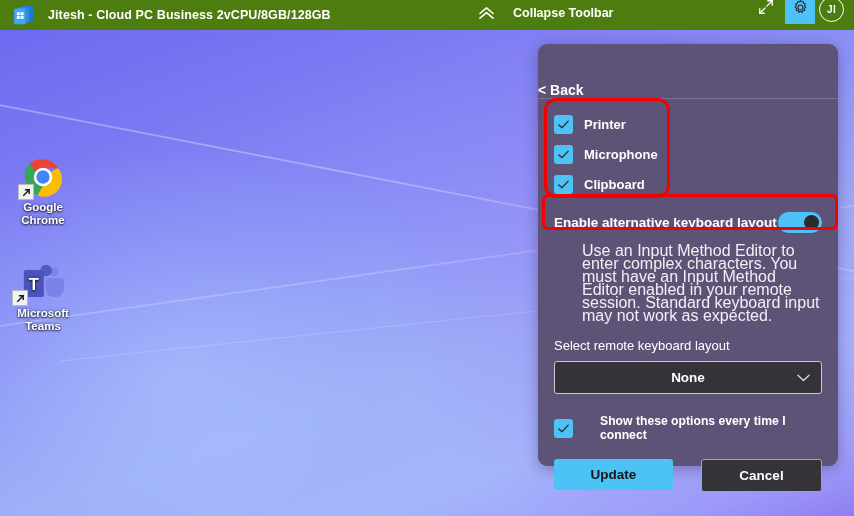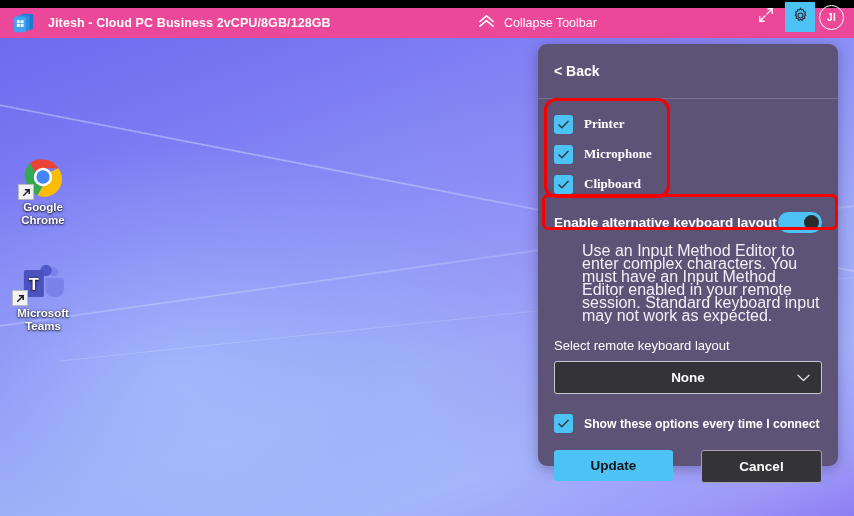--- a/index.html
+++ b/index.html
@@ -98,47 +98,46 @@
     justify-content: center;
     color: #222;
     font-size: 10px;
     line-height: 10px;
     text-shadow: none;
   }
 
   
   #toolbar {
     position: absolute;
-    left: 0; top: 8px;
+    left: 0; top: 0;
     width: 854px; height: 30px;
-    background: #ec4899;
+    background: #4d7c0f;
     display: flex;
     align-items: center;
     color: #fff;
   }
   #toolbar .tb-logo {
     margin-left: 12px;
     width: 24px; height: 22px;
     position: relative;
   }
   #toolbar .tb-title {
     margin-left: 12px;
     font-size: 12.5px;
     font-weight: 700;
     letter-spacing: .1px;
     white-space: nowrap;
   }
   #toolbar .tb-collapse {
     position: absolute;
     left: 478px;
     display: flex;
-    align-items: center;
-    gap: 9px;
+    gap: 18px;
     font-size: 12.5px;
-    font-weight: 400;
+    font-weight: 700;
     cursor: pointer;
   }
   #toolbar .tb-right {
     position: absolute;
     right: 0; top: 0;
     height: 18px;
     display: flex;
     align-items: center;
   }
   .tb-btn {
@@ -172,37 +171,35 @@
     left: 538px; top: 44px;
     width: 300px; height: 422px;
     background: #5d5377;
     border-radius: 9px;
     box-shadow: 0 3px 14px rgba(40,25,70,.35);
     color: #fff;
   }
   #panel .back-row {
     height: 54px;
     display: flex;
-    align-items: center;
-    padding-left: 16px;
+    align-items: flex-end;
     border-bottom: 1px solid #7a7191;
     font-size: 14px;
     font-weight: 700;
     cursor: pointer;
   }
   .panel-body {
     padding: 10px 16px 0 16px;
   }
 
   .cb-row {
     display: flex;
     align-items: center;
     height: 30px;
     margin-bottom: 0px;
-    font-family: Liberation Serif, serif;
   }
   .cb-box {
     width: 19px; height: 19px;
     background: #4cc2f5;
     border-radius: 3px;
     display: flex;
     align-items: center;
     justify-content: center;
     flex: 0 0 auto;
   }
@@ -272,20 +269,21 @@
     right: 11px;
     top: 50%;
     transform: translateY(-50%);
     display: flex;
   }
 
   .show-row {
     display: flex;
     align-items: center;
     margin-top: 20px;
+    gap: 16px;
   }
   .show-row .cb-label { font-size: 12.2px; font-weight: 600; }
 
   .btn-row {
     display: flex;
     gap: 28px;
     margin-top: 17px;
   }
   .btn {
     height: 31px;

